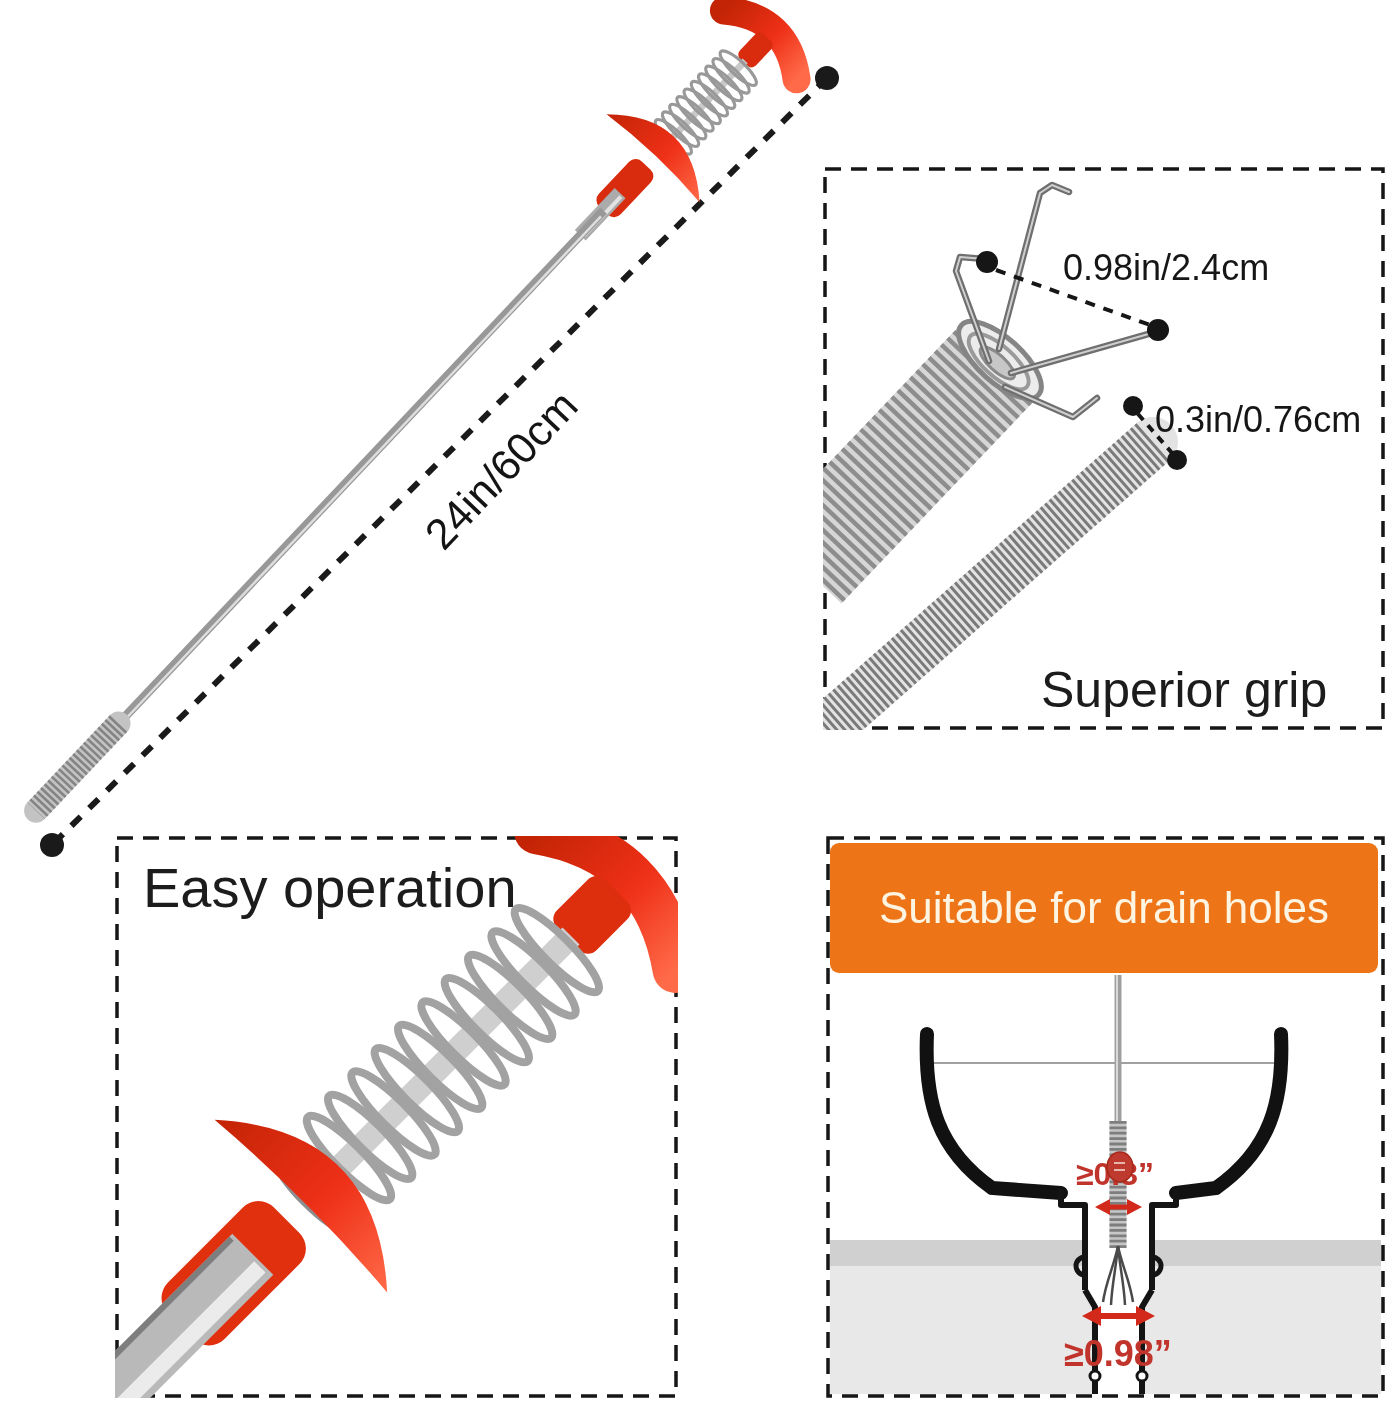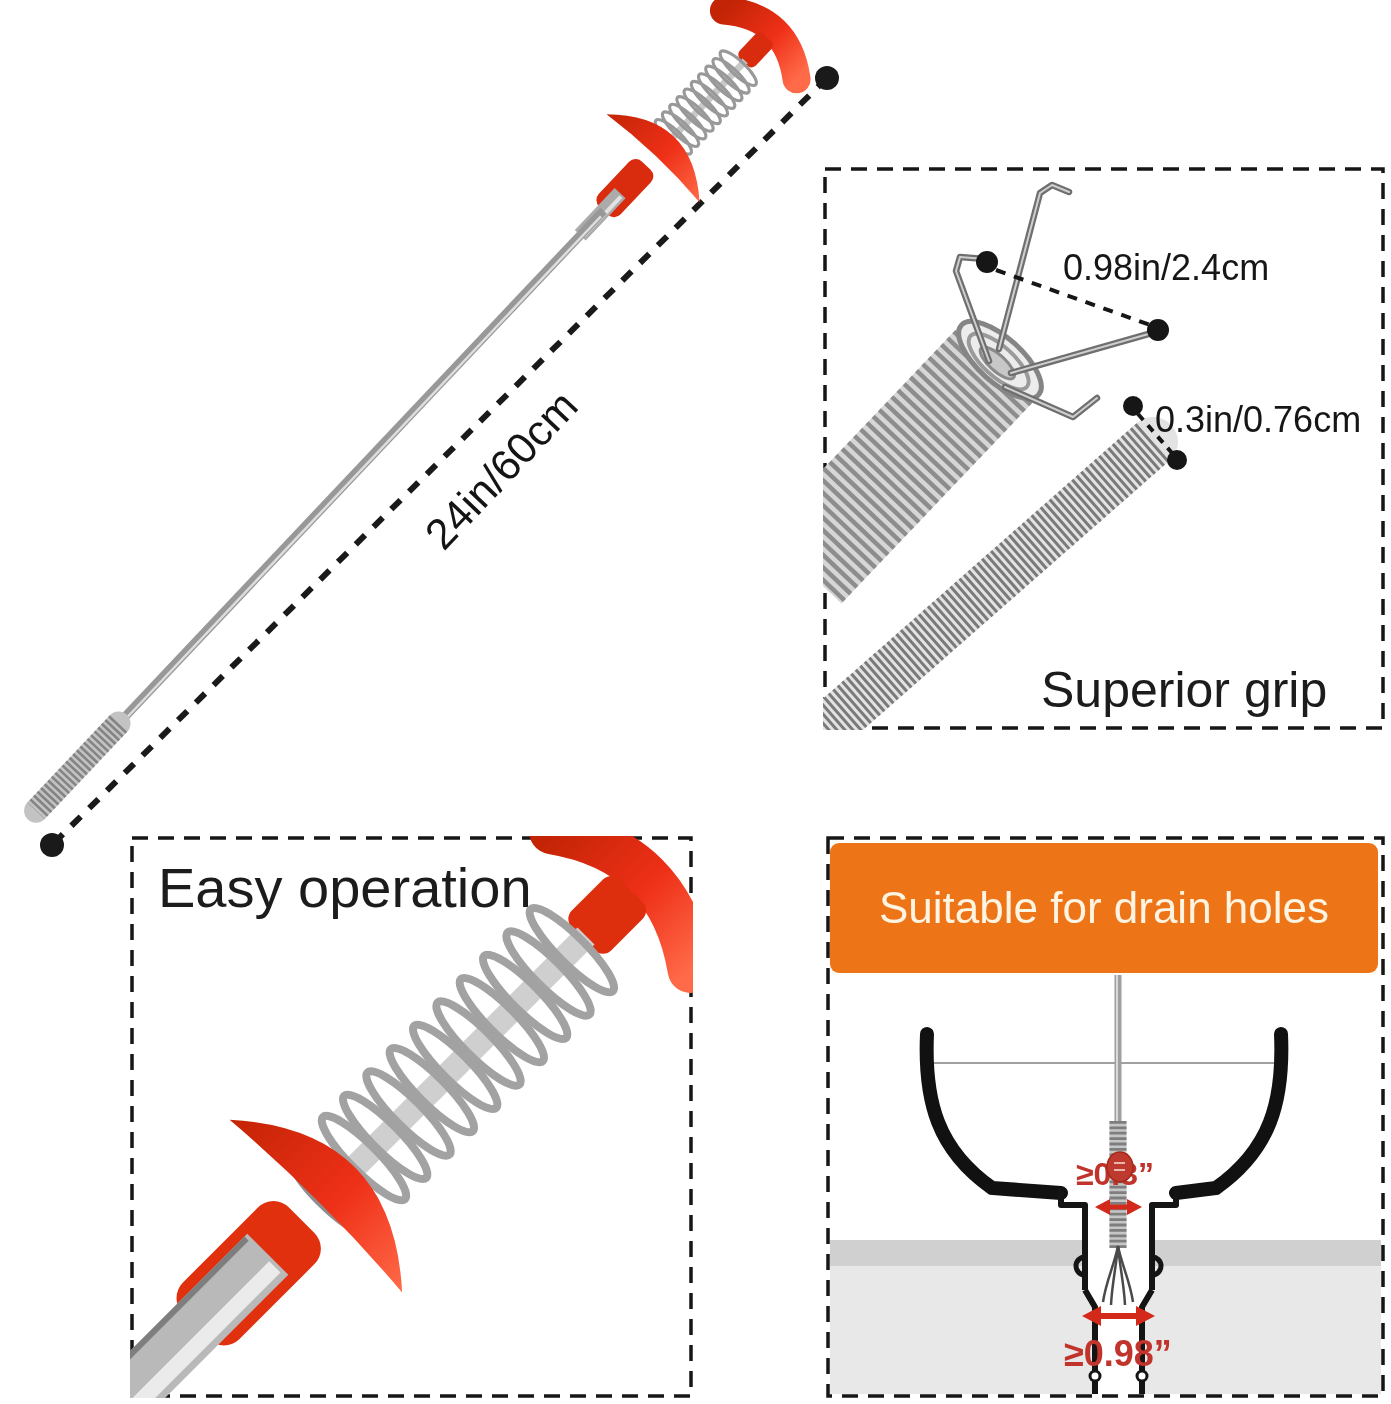--- a/index.html
+++ b/index.html
@@ -111,21 +111,21 @@
       <circle cx="335" cy="163" r="11" fill="#161616"></circle>
       <circle cx="310" cy="239" r="10" fill="#161616"></circle>
       <circle cx="354" cy="293" r="10" fill="#161616"></circle>
 
       <text x="240" y="113" font-size="36" fill="#161616">0.98in/2.4cm</text>
       <text x="332" y="265" font-size="36" fill="#161616">0.3in/0.76cm</text>
       <text x="218" y="540" font-size="50" class="title-text">Superior grip</text>
     </svg>
   </div>
 
-  <div class="panel" style="left:130px;top:836px;width:563px;height:562px;">
+  <div class="panel" style="left:115px;top:836px;width:563px;height:562px;">
     <svg width="563" height="562" viewBox="0 0 563 562">
       <defs>
         <linearGradient id="redGrad2" x1="0" y1="0" x2="0" y2="1">
           <stop offset="0" stop-color="#ff6a48"></stop>
             <stop offset="0.45" stop-color="#ee3018"></stop>
             <stop offset="1" stop-color="#c32405"></stop>
         </linearGradient>
       </defs>
       <rect x="2" y="2" width="559" height="558" fill="none" stroke="#161616" stroke-width="3.5" stroke-dasharray="16 10"></rect>
 

